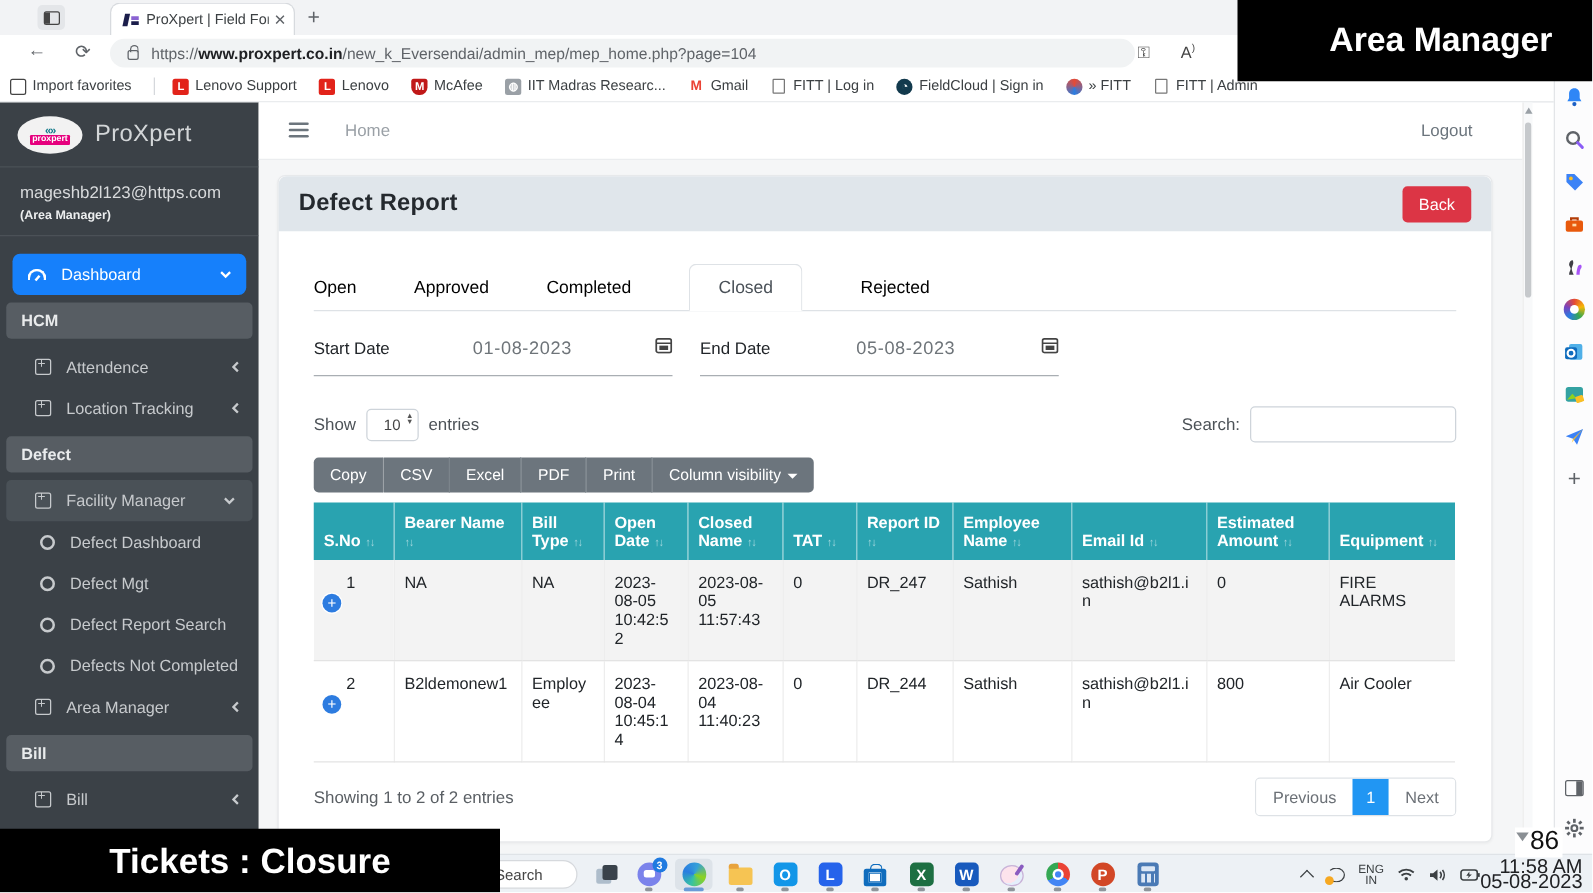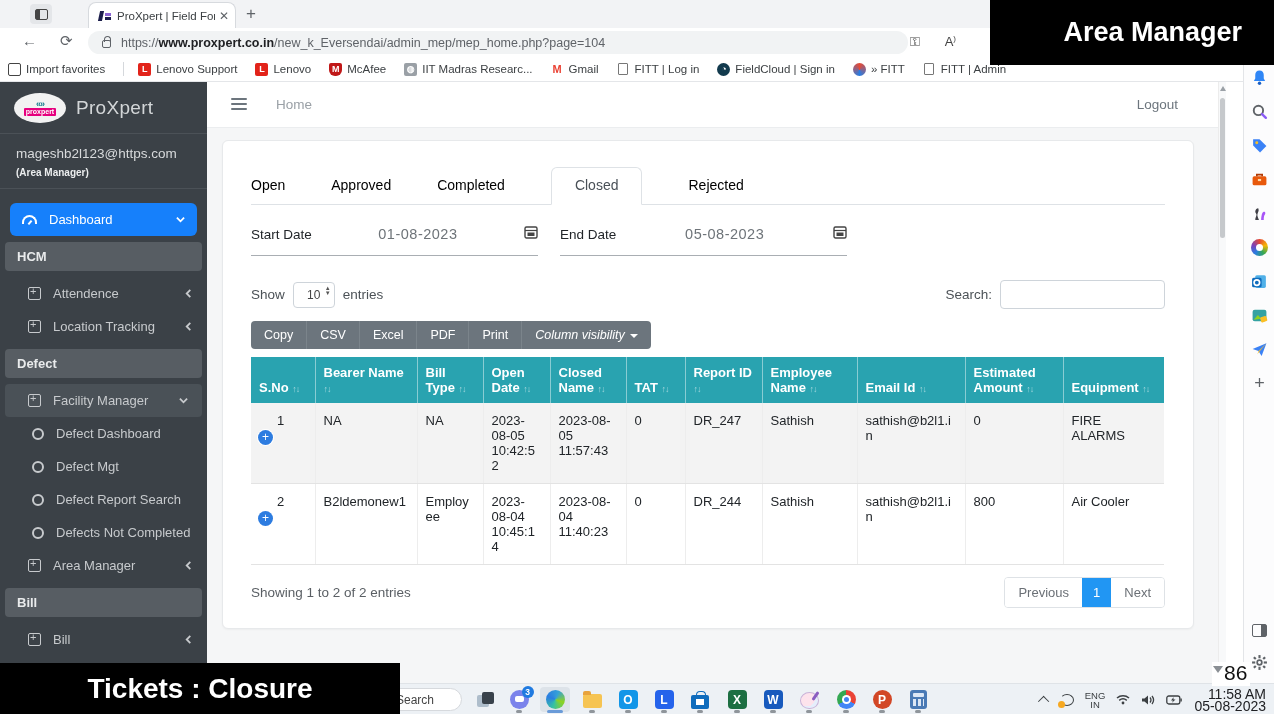--- a/index.html
+++ b/index.html
@@ -95,21 +95,21 @@
   .show-lbl,.entries-lbl { font-size:13.5px; color:#4c5257; }
   .len-select { width:42px; height:26px; border:1px solid #ced4da; border-radius:4px; margin:0 8px; font-size:12px; color:#444; display:flex; align-items:center; justify-content:center; position:relative; }
   .len-select .ud { position:absolute; right:3px; top:3px; font-size:6px; line-height:5px; color:#555; }
   .search-wrap { margin-left:auto; display:flex; align-items:center; }
   .search-lbl { font-size:13.5px; color:#4c5257; margin-right:8px; }
   .search-input { width:165px; height:29px; border:1px solid #ced4da; border-radius:4px; background:#fff; }
 
   .dt-buttons { display:flex; margin-top:12px; }
   .dtb { background:#6c757d; color:#fff; font-size:12.5px; padding:7px 13px; border:none; border-right:1px solid #7b848b; }
   .dtb:first-child { border-radius:4px 0 0 4px; }
-  .dtb:last-child { border-radius:0 4px 4px 0; border-right:none;font-style:italic; }
+  .dtb:last-child { border-radius:0 4px 4px 0; border-right:none; }
   .dtb .caret { display:inline-block; margin-left:5px; width:0; height:0; border-left:4px solid transparent; border-right:4px solid transparent; border-top:4px solid #fff; vertical-align:middle; }
 
   table.report { border-collapse:collapse; margin-top:8px; table-layout:fixed; width:913px; }
   table.report th { background:#29a3b0; color:#fff; font-size:13px; font-weight:bold; text-align:left; padding:8px 8px; border-right:1px solid rgba(255,255,255,.45); vertical-align:bottom; }
   table.report th:last-child { border-right:none; }
   .sorts { font-size:9px; letter-spacing:-1px; opacity:.55; white-space:nowrap; }
   .sorts .on { opacity:1; }
   table.report td { font-size:13px; color:#212529; padding:10px 8px; border-right:1px solid #ededed; border-bottom:1px solid #e3e3e3; vertical-align:top; word-wrap:break-word; }
   table.report td:last-child { border-right:none; }
   tr.odd td { background:#f3f3f3; }
@@ -164,21 +164,21 @@
   .calc { position:relative; width:17px; height:19px; background:#4a7ab5; border-radius:3px; }
   .calc::before { content:""; position:absolute; left:3px; top:3px; width:11px; height:4px; background:#dce7f5; border-radius:1px; }
   .calc::after { content:""; position:absolute; left:3px; top:9px; width:11px; height:7px;
       background:repeating-linear-gradient(90deg,#dce7f5 0 3px,transparent 3px 5px); }
   .paint { position:relative; width:19px; height:17px; margin-top:2px; border-radius:50% 50% 48% 48%; background:radial-gradient(circle at 35% 35%, #fde3ec 0 55%, #e5eefb 56%); border:1px solid #c9b3d8; }
   .paint::after { content:""; position:absolute; right:1px; top:-2px; width:3px; height:10px; background:#8a5cc0; transform:rotate(35deg); border-radius:2px; }
 
   .tray { position:absolute; right:8px; top:0; height:31px; display:flex; align-items:center; }
   .tray-ico { margin-left:11px; color:#3c4043; display:flex; align-items:center; }
   .lang { font-size:9.5px; color:#3c4043; line-height:9px; text-align:center; margin-left:11px; }
-  .clock { font-size:14px; color:#202124; text-align:right; line-height:12px; margin-left:12px; }
+  .clock { font-size:16px; color:#202124; text-align:right; line-height:12px; margin-left:0; }
   .chev-up { width:8px; height:8px; border-left:1.6px solid #3c4043; border-top:1.6px solid #3c4043; transform:rotate(45deg) translateY(2px); }
   .sync { position:relative; width:14px; height:12px; border:1.6px solid #3c4043; border-radius:50%; border-left-color:transparent; }
   .sync::after { content:""; position:absolute; left:-3px; bottom:-3px; width:7px; height:7px; background:#f6a821; border-radius:50%; }
 
   
   .ov-tr { position:absolute; left:990px; top:0; width:284px; height:65px; background:#000; z-index:100; display:flex; align-items:center; justify-content:flex-end; padding-right:32px; }
   .ov-tr span { color:#fff; font-size:27px; font-weight:bold; }
   .ov-bl { position:absolute; left:0; top:663px; width:400px; height:51px; background:#000; z-index:100; display:flex; align-items:center; justify-content:center; }
   .ov-bl span { color:#fff; font-size:28px; font-weight:bold; }
   .counter { position:absolute; left:1212px; top:662px; z-index:50; background:#fff; padding:0 3px 2px 1px; display:flex; align-items:flex-start; }
@@ -356,20 +356,24 @@
         <div class="hamb">
             <span></span>
             <span></span>
             <span></span>
           </div>
         <span class="home-link">Home</span>
         <span class="logout-link">Logout</span>
       </div>
 
       <div class="card">
+        <div class="card-head">
+          <span class="card-title">Defect Report</span>
+          <button class="back-btn">Back</button>
+        </div>
         <div class="card-body">
 
           <div class="tabs">
             <span class="tab-link">Open</span>
             <span class="tab-link">Approved</span>
             <span class="tab-link">Completed</span>
             <span class="tab-active">Closed</span>
             <span class="tab-link">Rejected</span>
           </div>
 

